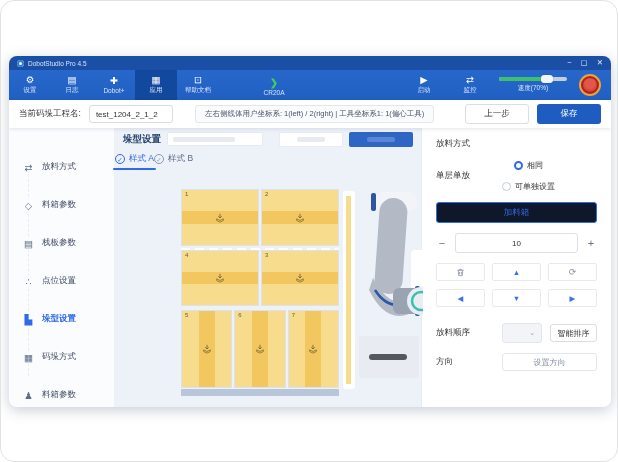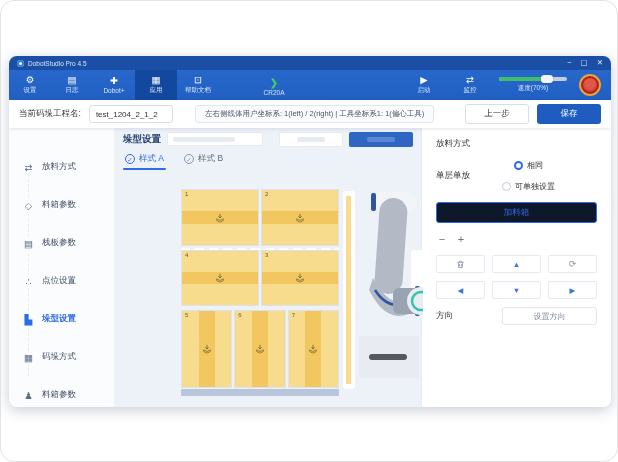--- a/index.html
+++ b/index.html
@@ -75,21 +75,21 @@
   .scheme-select { width:96px; height:14px; background:#fff; border:1px solid #E6E9F0;
                    border-radius:2px; display:flex; align-items:center; padding-left:5px; }
   .streak { width:70%; height:5px; border-radius:2px; background:#E7EAEF; }
   .hdr-btn2 { margin-left:auto; width:64px; height:15px; background:#fff; border:1px solid #E8EBF1;
               border-radius:2px; display:flex; align-items:center; justify-content:center; }
   .hdr-btn1 { width:64px; height:15px; background:#2F66C4; border-radius:2px;
               display:flex; align-items:center; justify-content:center; }
   .hdr-btn1 .streak { background:#5B86D4; width:45%; }
   .hdr-btn2 .streak { width:45%; }
 
-  .tabs { height:22px; display:flex; gap:20px; padding-left:10px; align-items:center; }
+  .tabs { height:22px; display:flex; align-items:center; }
   .tab { position:relative; height:100%; display:flex; align-items:center; gap:4px;
          font-size:8.5px; color:#5A6B85; cursor:default; }
   .tab .check { width:10px; height:10px; border-radius:50%; border:1px solid #8headC; border:1px solid #8A99B5;
                 color:#8A99B5; font-size:6.5px; line-height:9px; text-align:center; }
   .tab.active { color:#2E6BE6; }
   .tab.active .check { border-color:#2E6BE6; color:#2E6BE6; }
   .tab.active::after { content:""; position:absolute; left:-2px; right:-2px; bottom:0;
                        height:2px; background:#2E6BE6; border-radius:1px; }
 
   .canvas { flex:1; position:relative; }
@@ -392,20 +392,21 @@
             <div class="radio">
               <span class="rdot"></span>
               <span>可单独设置</span>
             </div>
           </div>
         </div>
         <div class="btn-add">加料箱</div>
 
         <div class="stepper">
           <span class="step-btn">−</span>
+          <div class="step-field">10</div>
           <span class="step-btn">+</span>
         </div>
 
         <div class="btn-grid">
           <div class="gbtn gray">
             <svg width="9" height="9" viewBox="0 0 10 10">
                 <path d="M1.5 2.5h7M4 2.5V1.5h2v1M2.5 2.5l.5 6h4l.5-6M4 4.3v2.8M6 4.3v2.8" stroke="#8A93A3" fill="none" stroke-width="0.9"></path>
               </svg>
           </div>
           <div class="gbtn">
@@ -420,20 +421,27 @@
             <span>◀</span>
           </div>
           <div class="gbtn">
             <span>▼</span>
           </div>
           <div class="gbtn">
             <span>▶</span>
           </div>
         </div>
 
+        <div class="p-row order-row">
+          <span class="p-label">放料顺序</span>
+          <div class="p-select disabled">
+            <span class="chev">⌄</span>
+          </div>
+          <div class="btn-smart">智能排序</div>
+        </div>
 
 
         <div class="p-row">
           <span class="p-label">方向</span>
           <div class="btn-setdir">设置方向</div>
         </div>
 
       </section>
 
     </div>

